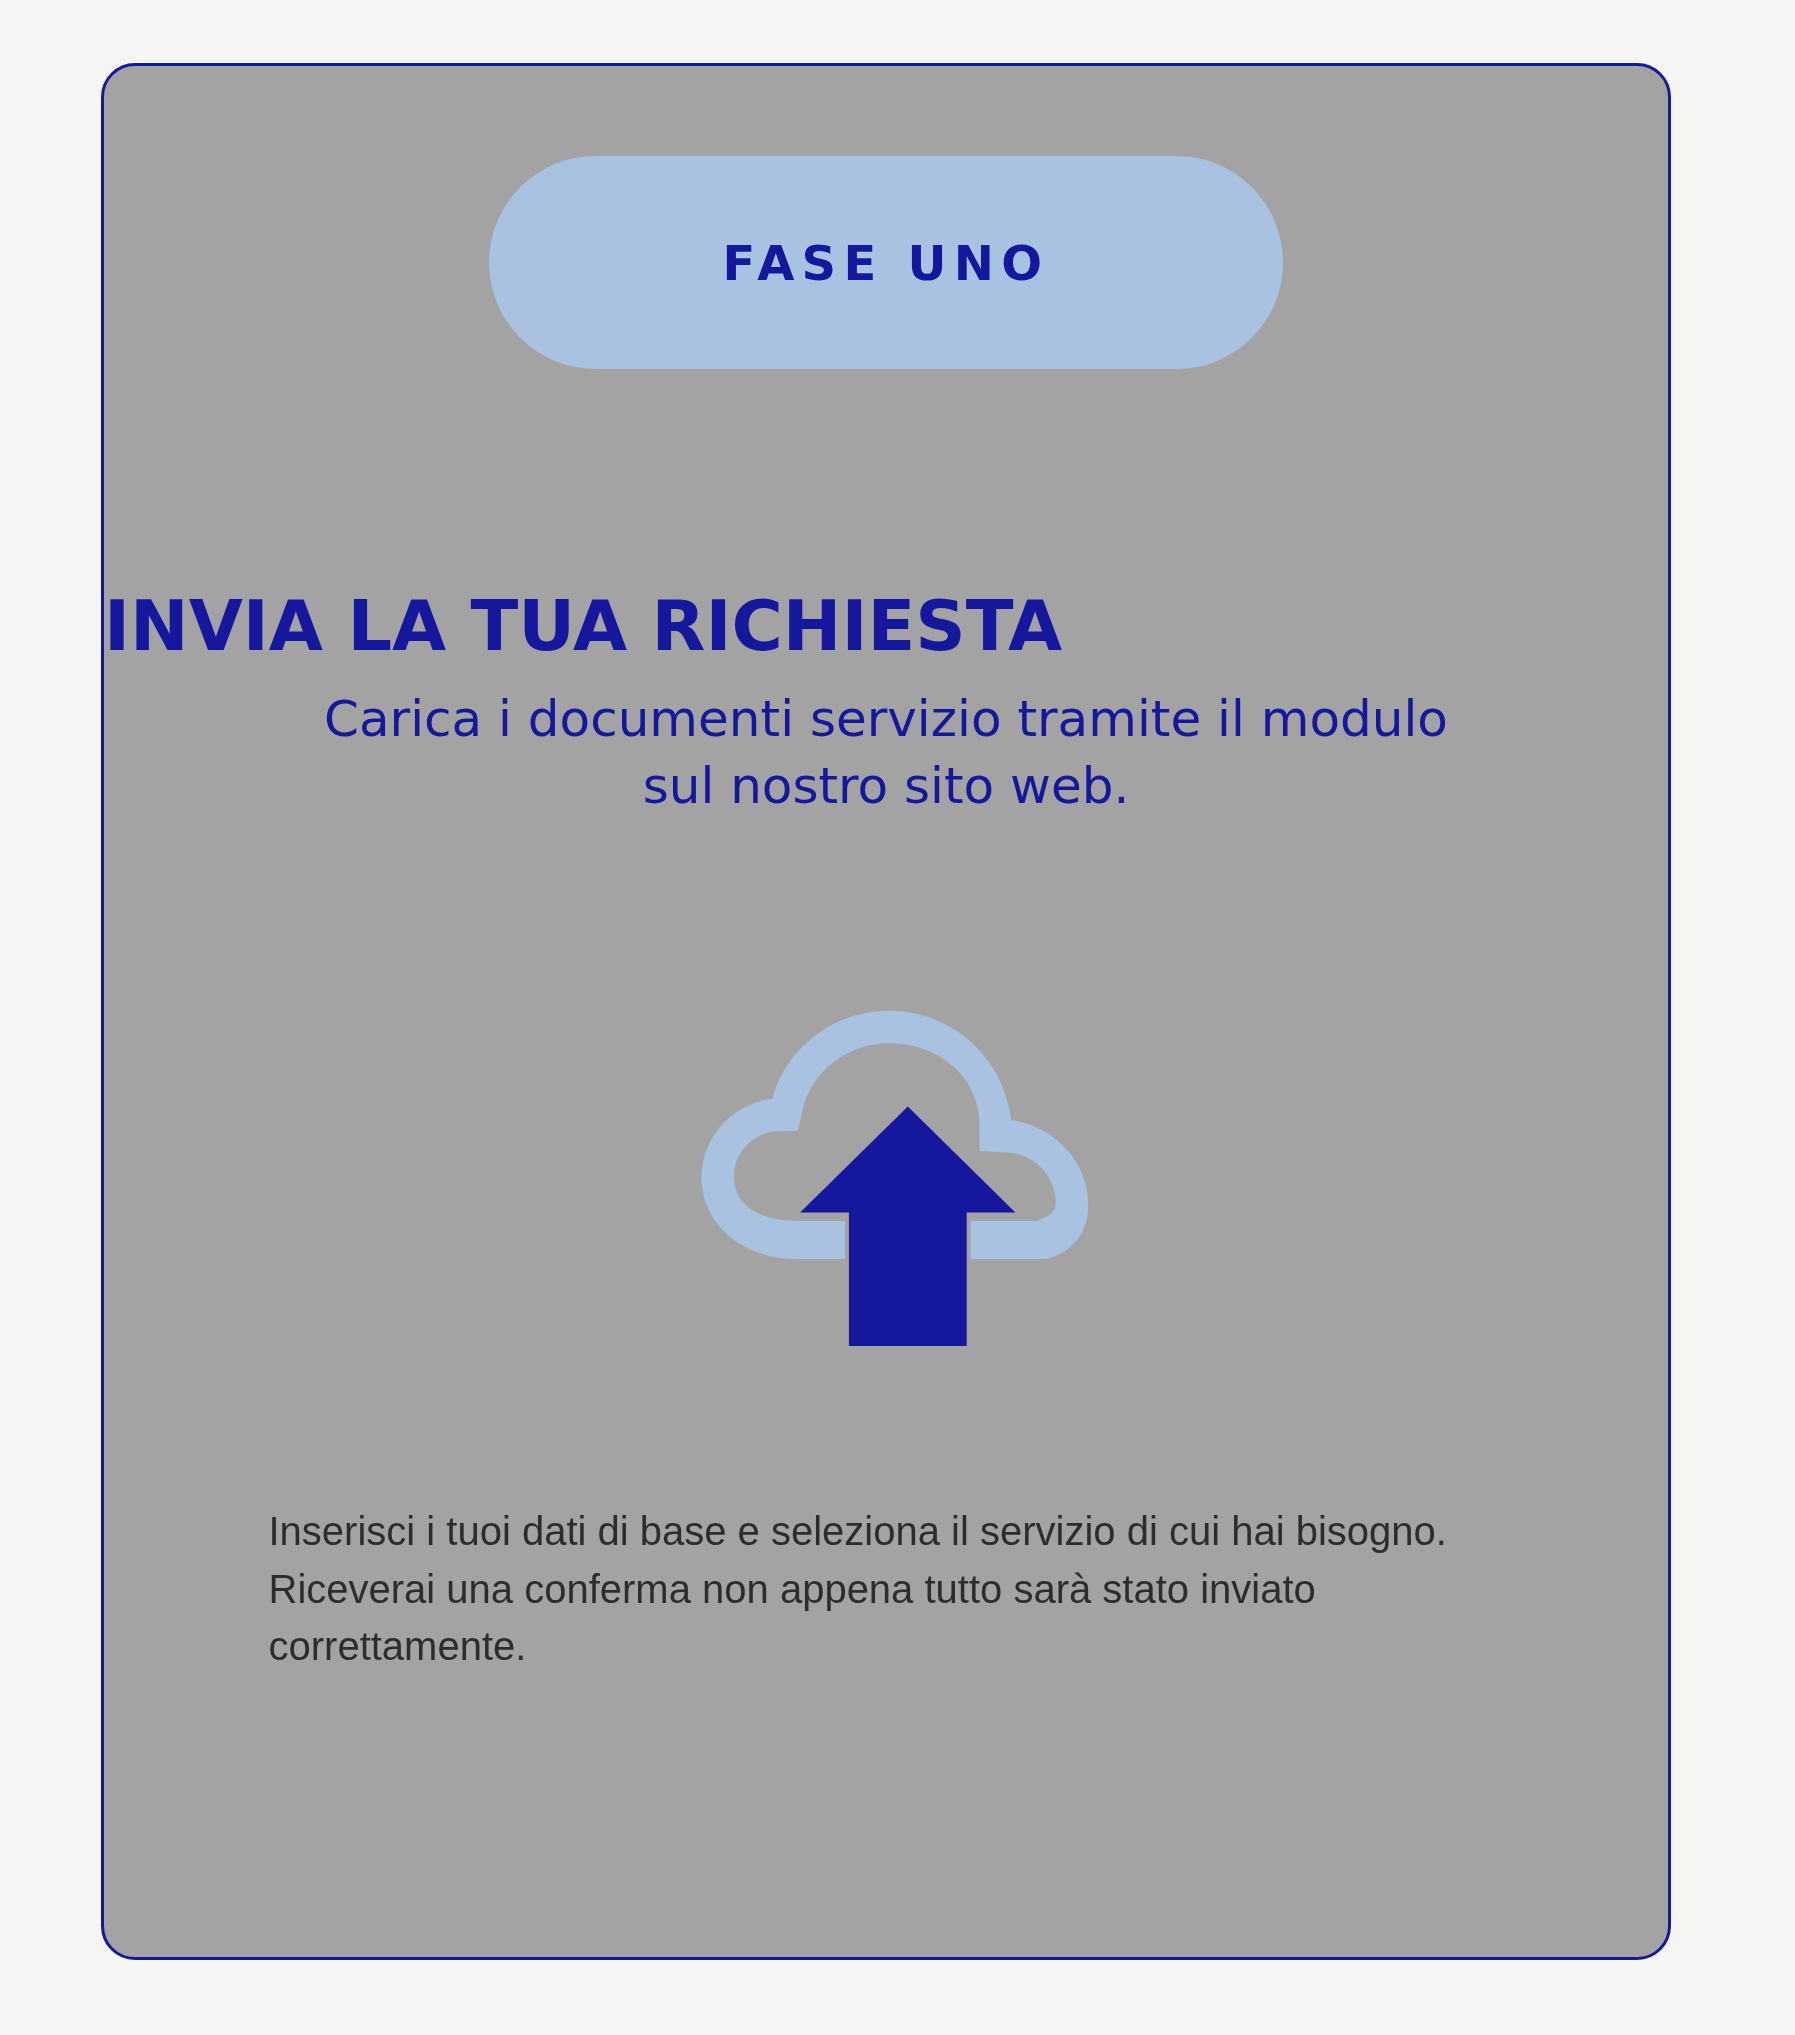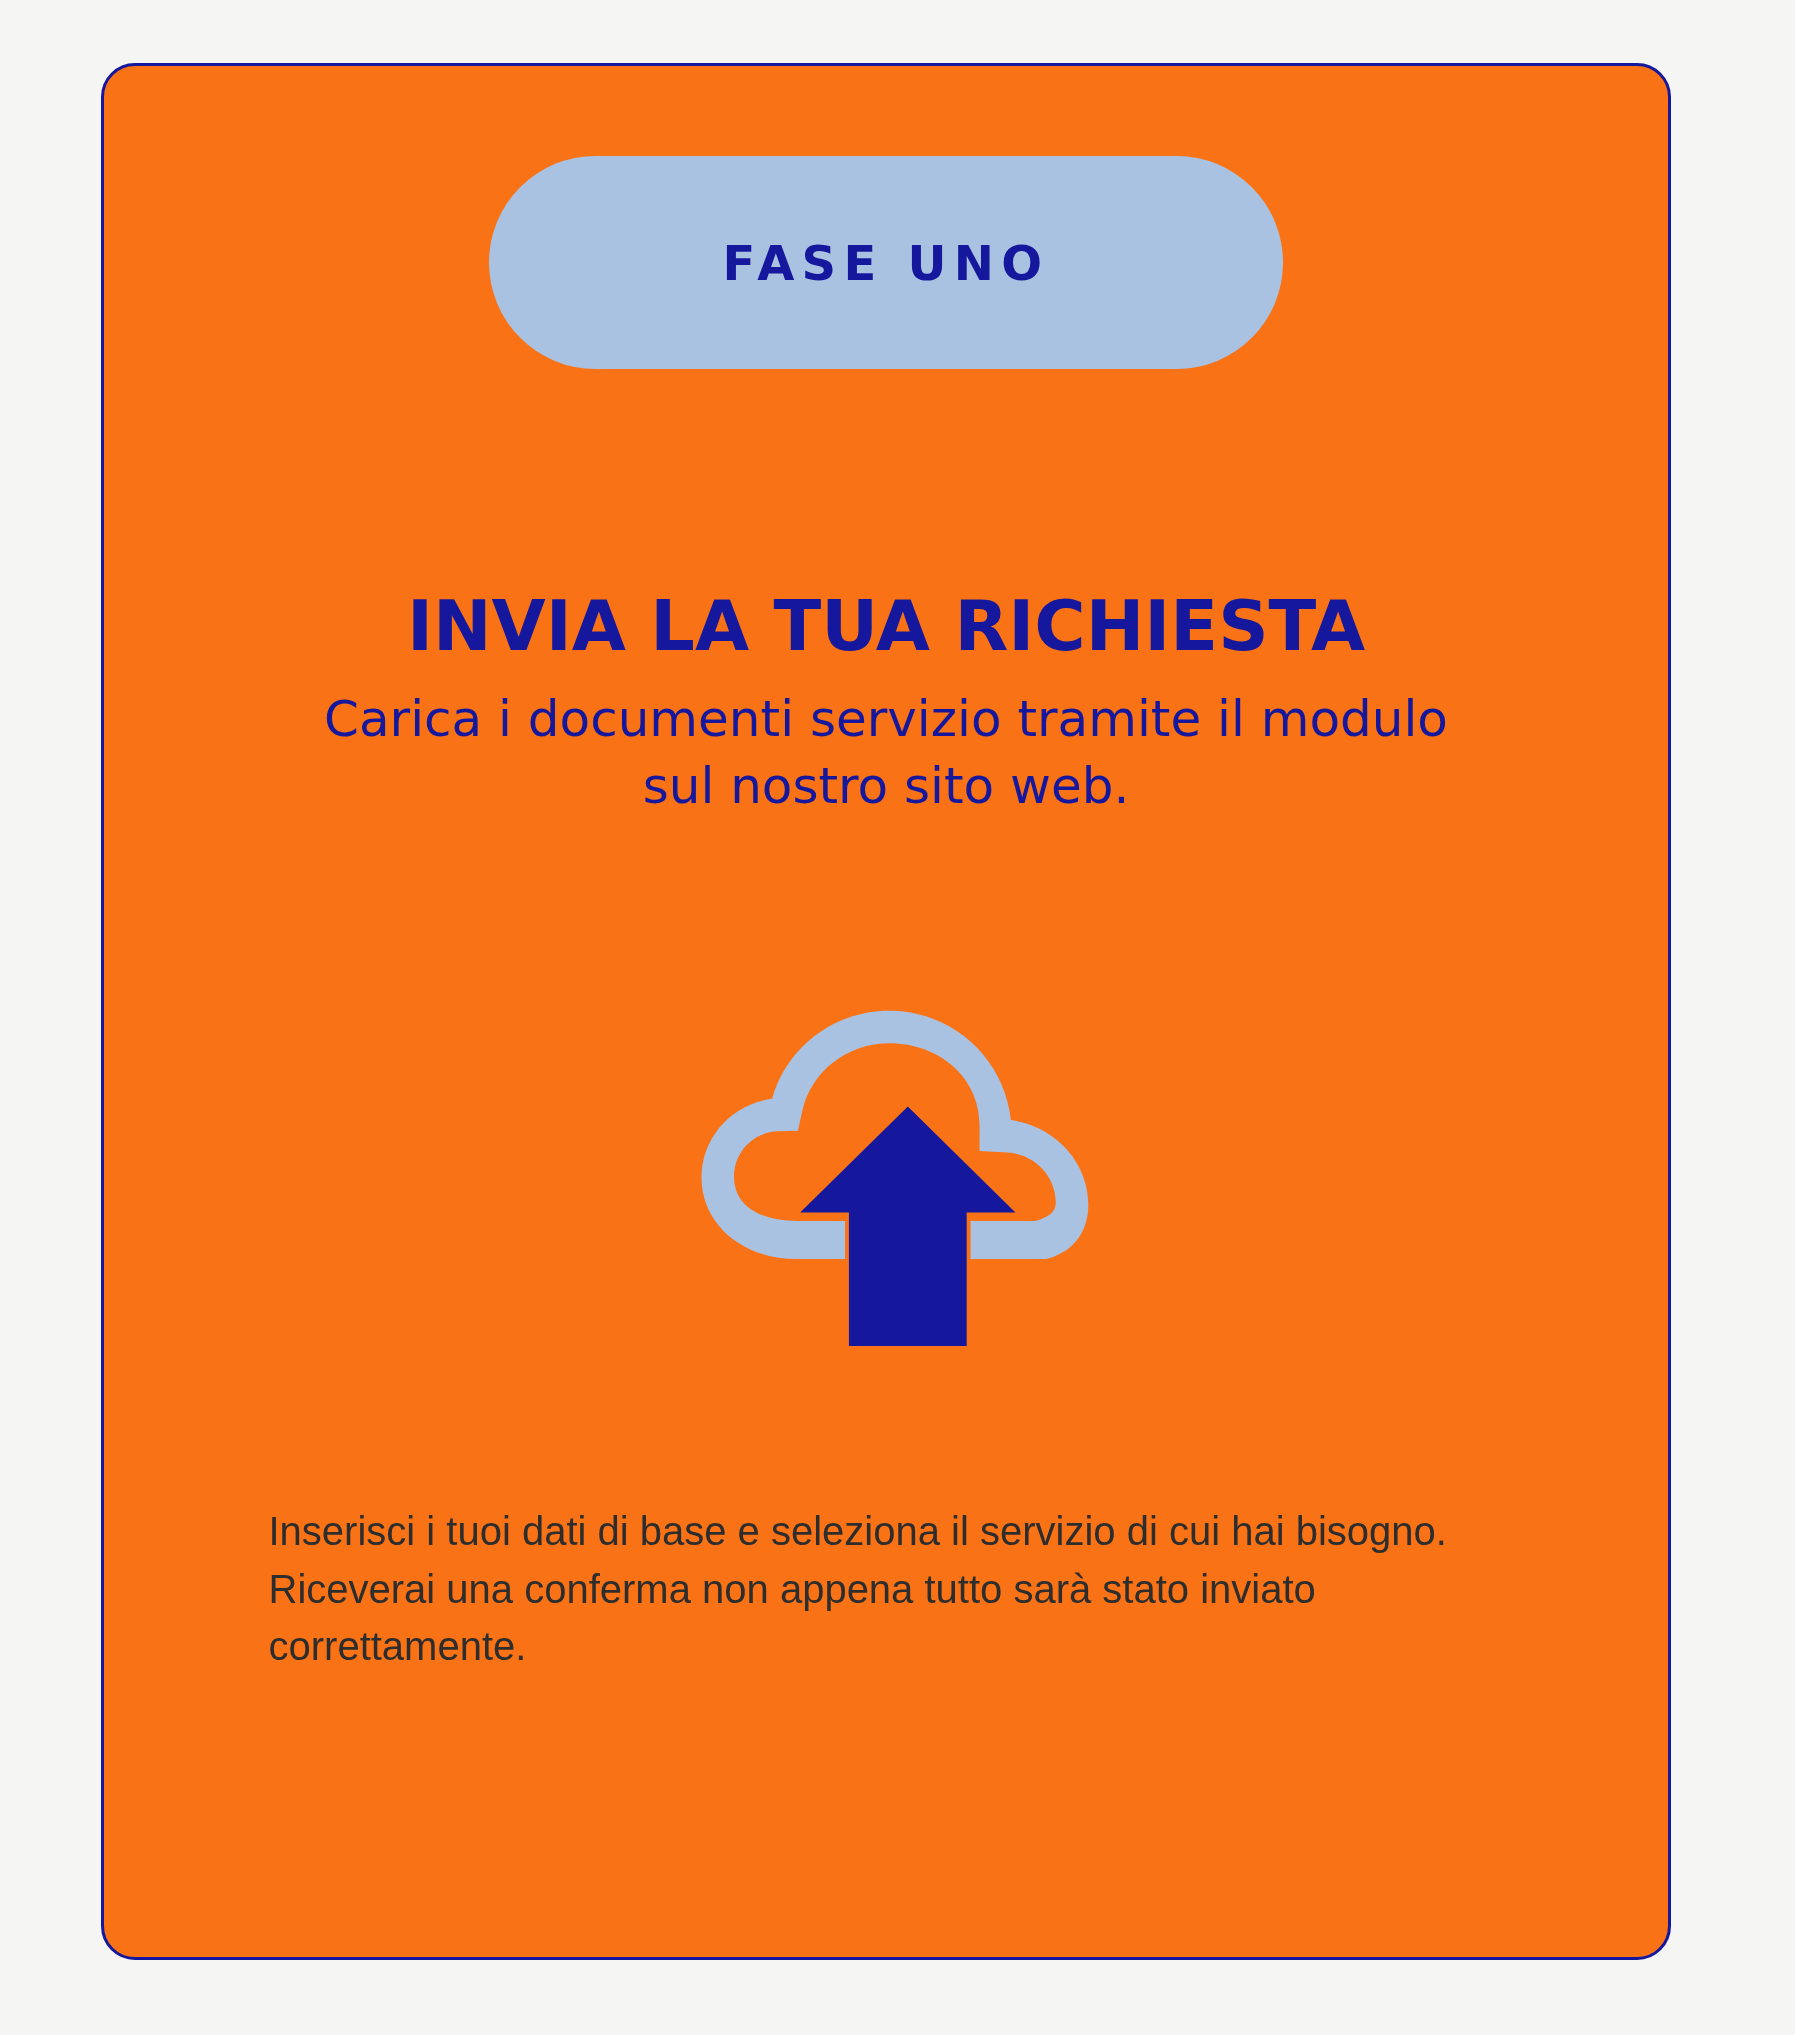--- a/index.html
+++ b/index.html
@@ -16,21 +16,21 @@
 
   .card {
     position: absolute;
     left: 101px;
     top: 63px;
     width: 1570px;
     height: 1897px;
     box-sizing: border-box;
     border: 3.4px solid #15179c;
     border-radius: 34px;
-    background: #f97316;
+    background: #a3a3a3;
   }
 
   .badge {
     position: absolute;
     left: 50%;
     transform: translateX(-50%);
     top: 90px;
     width: 794px;
     height: 213px;
     background: #a9c2e2;
@@ -46,21 +46,21 @@
     letter-spacing: 7.3px;
     text-align: center;
     font-family: "DejaVu Sans", sans-serif;
   }
 
   .title {
     position: absolute;
     left: 0;
     right: 0;
     top: 519px;
-    text-align: center;
+    text-align: left;
     color: #15179c;
     font-size: 70px;
     font-weight: 700;
     letter-spacing: 0px;
     font-family: "DejaVu Sans", sans-serif;
   }
 
   .subtitle {
     position: absolute;
     left: 50%;

